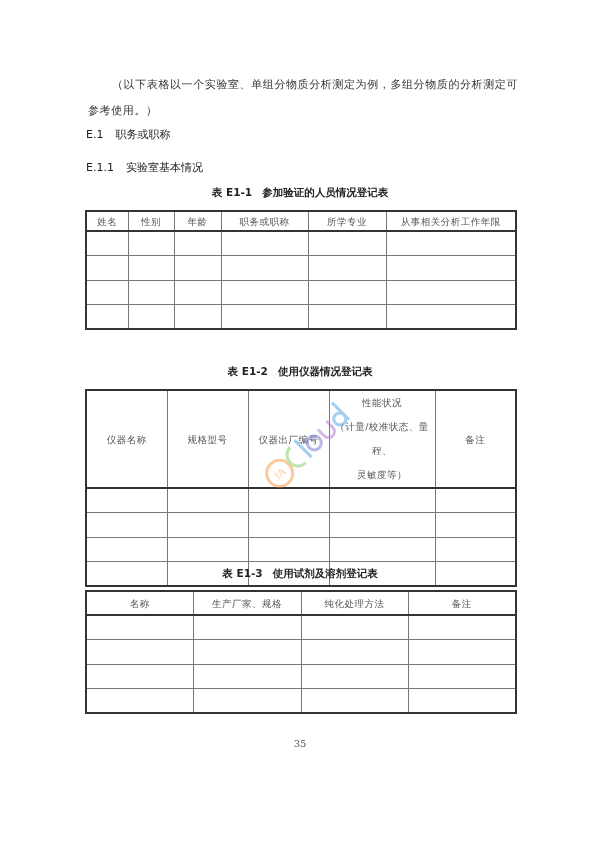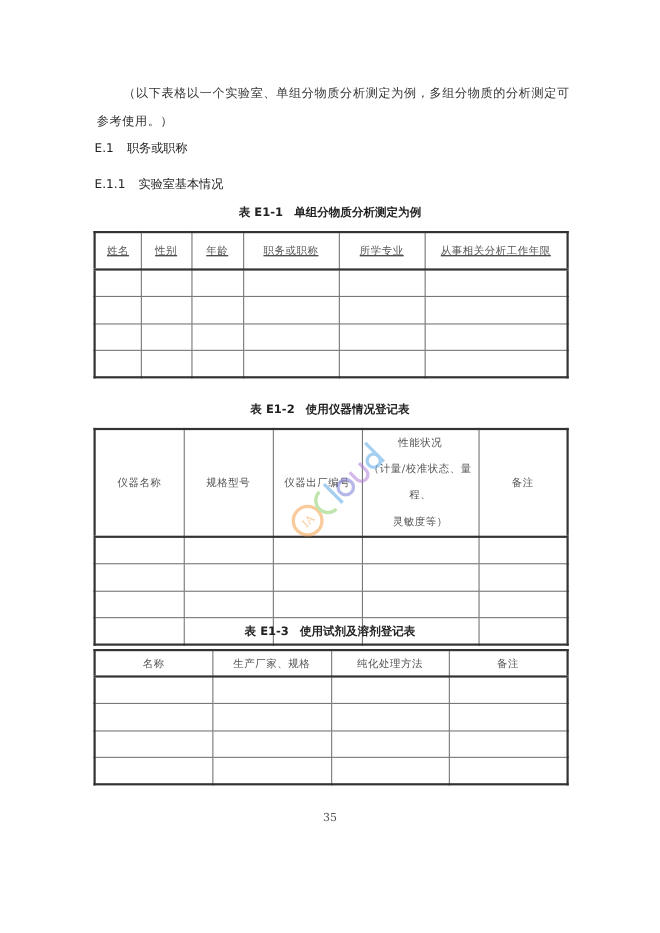--- a/index.html
+++ b/index.html
@@ -29,33 +29,33 @@
 <div class="abs para">（以下表格以一个实验室、单组分物质分析测定为例，多组分物质的分析测定可参考使用。）</div>
 
 <div class="abs h h1">
   <span class="num">E.1</span><span>职务或职称</span>
 </div>
 <div class="abs h h2">
   <span class="num">E.1.1</span><span>实验室基本情况</span>
 </div>
 
 <div class="abs caption" style="top:186px;">
-  <span class="num">表 E1-1</span><span>单组分物质分析测定为例</span>
+  <span class="num">表 E1-1</span><span>参加验证的人员情况登记表</span>
 </div>
 <table class="reg" style="left:85px; top:210px; width:430px;">
   <colgroup>
       <col style="width:42px">
       <col style="width:46px">
       <col style="width:47px">
       <col style="width:87px">
       <col style="width:78px">
       <col style="width:130px">
     </colgroup>
   <thead>
-      <tr style="height:34px;text-decoration:underline;">
+      <tr style="height:20px;">
     <th>姓名</th>
     <th>性别</th>
     <th>年龄</th>
     <th>职务或职称</th>
     <th>所学专业</th>
     <th>从事相关分析工作年限</th>
   </tr>
     </thead>
   <tbody id="t0body">
       <tr style="height: 24.5px;">

